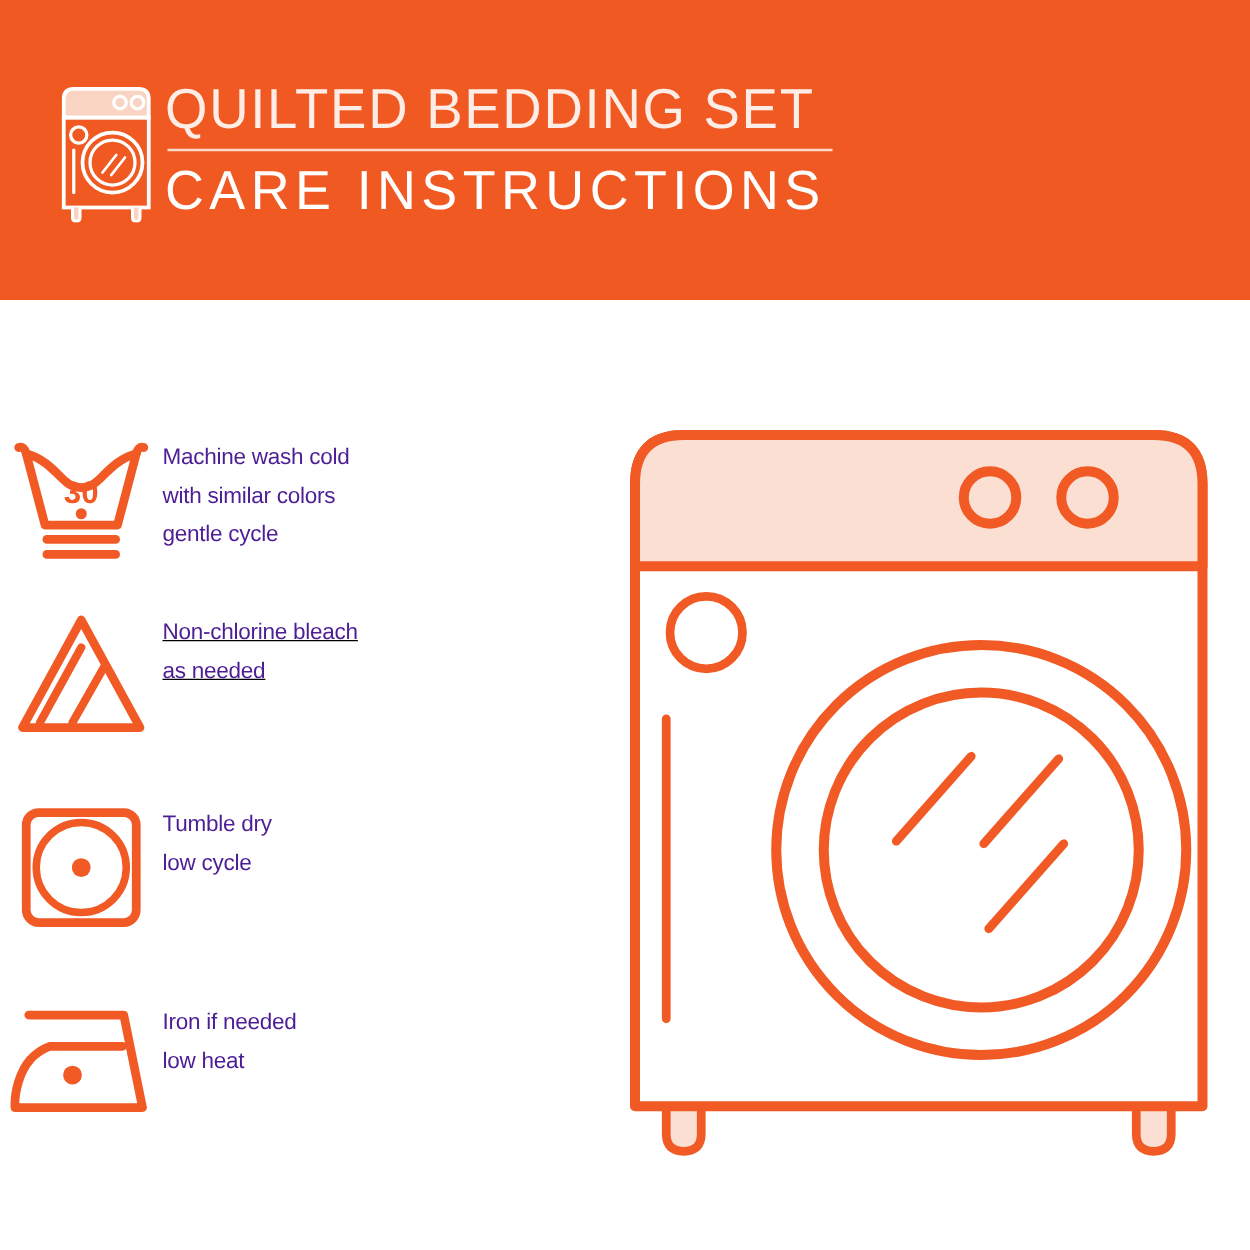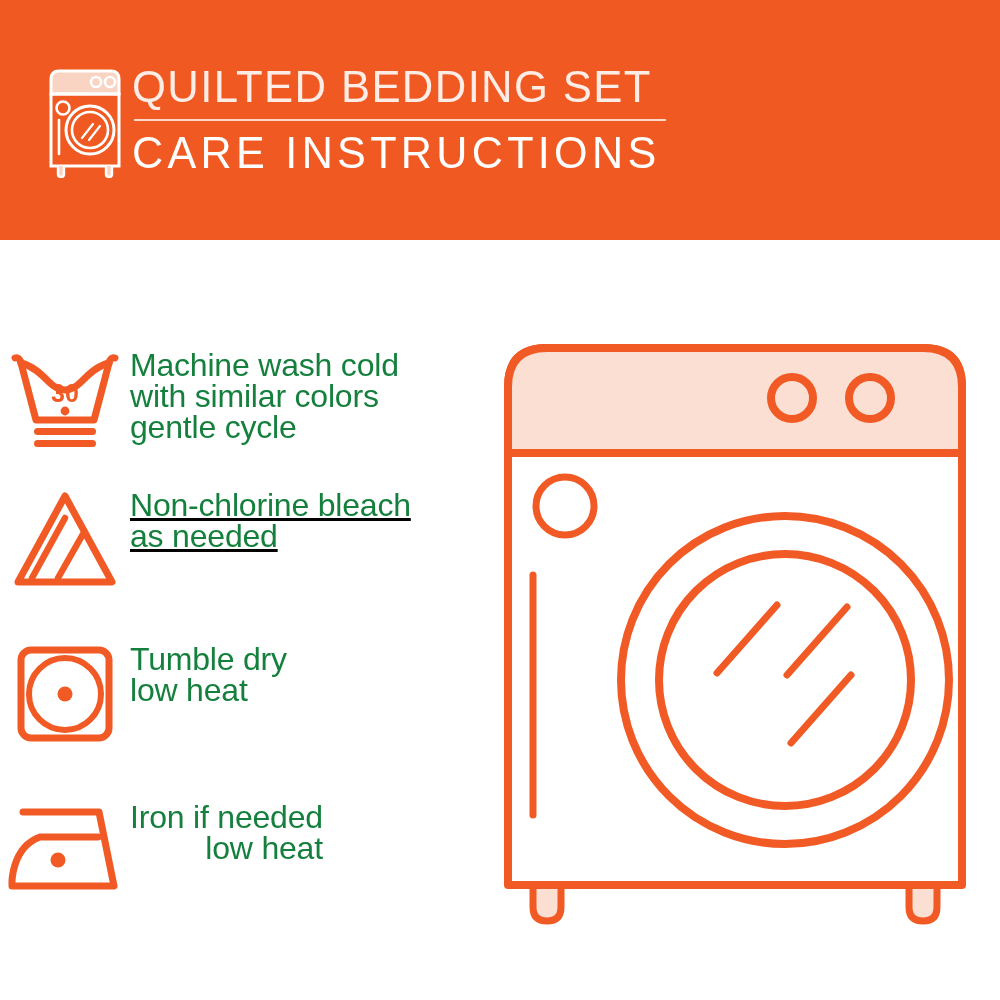--- a/index.html
+++ b/index.html
@@ -90,33 +90,33 @@
     align-items: flex-start;
   }
   .care-icon-wrap {
     width: 130px;
     flex: 0 0 130px;
     display: flex;
     justify-content: center;
     align-items: center;
   }
   .care-text {
-    color: #15803d;
-    font-size: 32px;
+    color: #4c1d95;
+    font-size: 18px;
     line-height: 31px;
     font-weight: 500;
     letter-spacing: -0.2px;
     white-space: pre-line;
     padding-top: 2px;
   }
 
   #row-wash   { top: 18px; }
   #row-bleach { top: 158px; text-decoration: underline; }
   #row-dry    { top: 312px; }
-  #row-iron   { top: 470px; text-align: right; }
+  #row-iron   { top: 470px; }
 
   
   #machine-illustration {
     position: absolute;
     left: 495px;
     top: 335px;
     width: 480px;
     height: 600px;
   }
 </style>
@@ -193,21 +193,21 @@
 
     <div class="care-row" id="row-dry">
       <div class="care-icon-wrap">
         <svg width="104" height="104" viewBox="0 0 104 104">
           <rect x="8" y="8" width="88" height="88" rx="10" ry="10" fill="none" stroke="#F15A24" stroke-width="7"></rect>
           <circle cx="52" cy="52" r="36" fill="none" stroke="#F15A24" stroke-width="6"></circle>
           <circle cx="52" cy="52" r="7.5" fill="#F15A24"></circle>
         </svg>
       </div>
       <div class="care-text">Tumble dry
-low heat</div>
+low cycle</div>
     </div>
 
     <div class="care-row" id="row-iron">
       <div class="care-icon-wrap">
         <svg width="118" height="96" viewBox="0 0 118 96">
           <path d="M17 12 L93 12 L108 86 L6 86 C6 86 4 48 34 37 L92 37" fill="none" stroke="#F15A24" stroke-width="7" stroke-linejoin="round" stroke-linecap="round"></path>
           <circle cx="52" cy="60" r="7.5" fill="#F15A24"></circle>
         </svg>
       </div>
       <div class="care-text">Iron if needed

